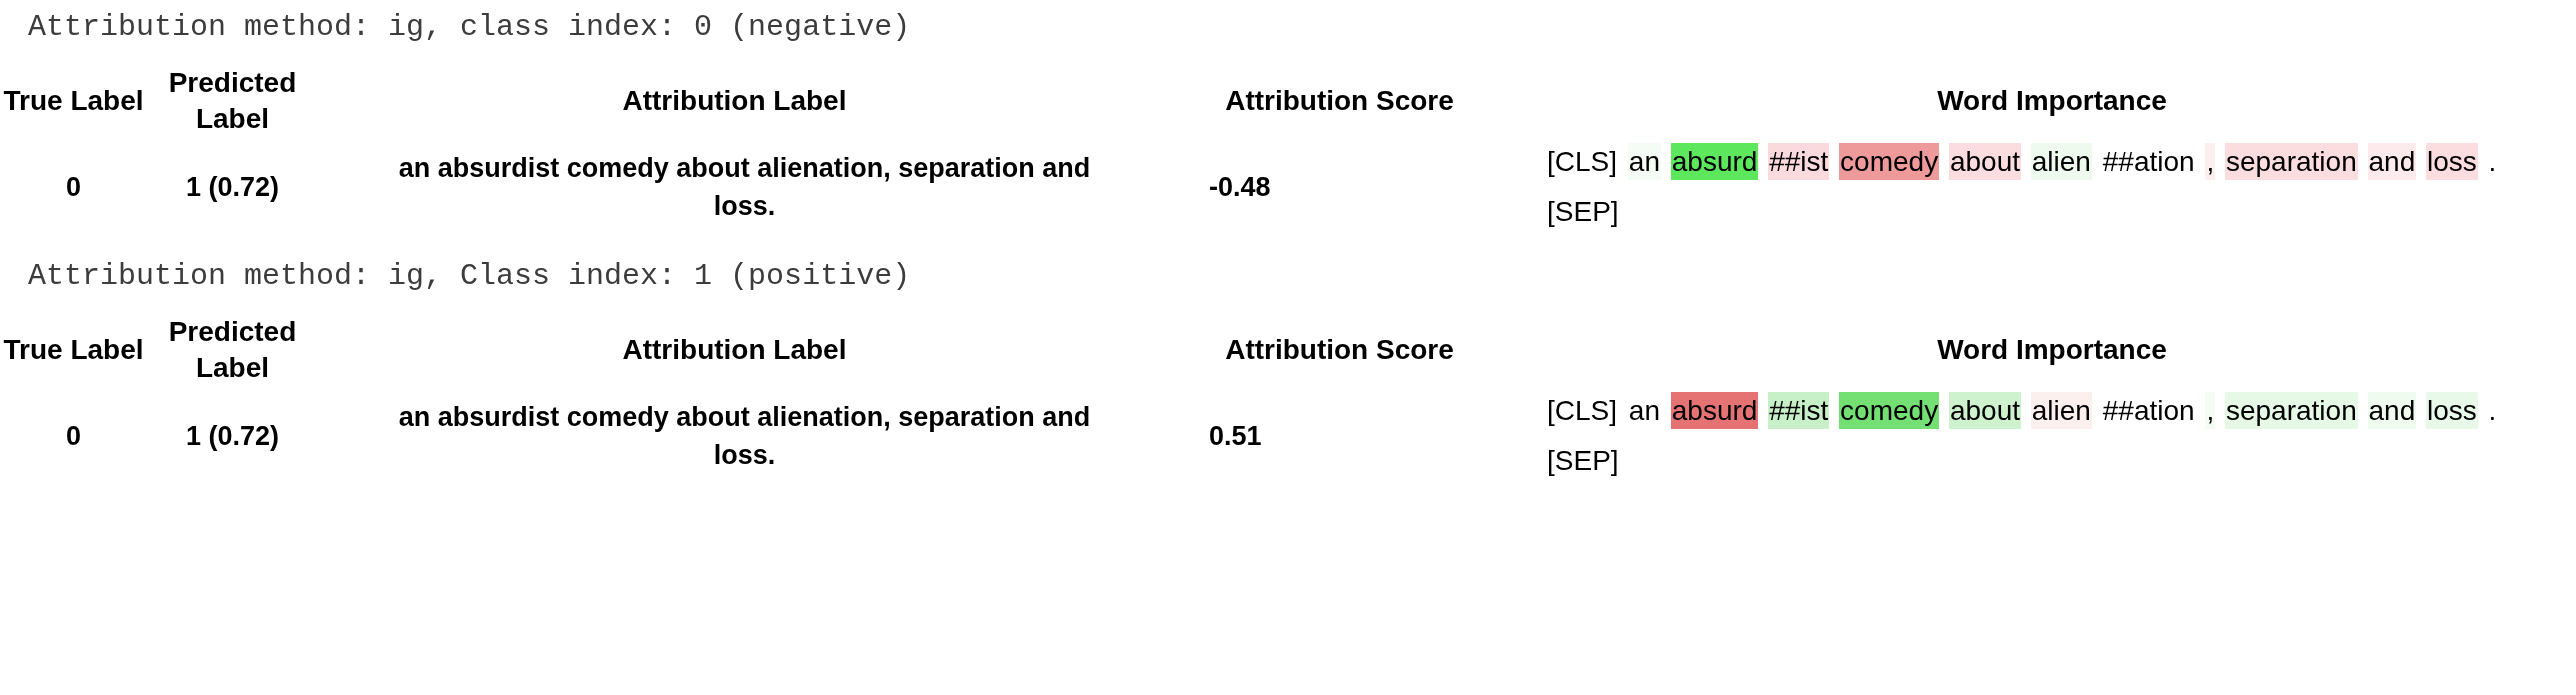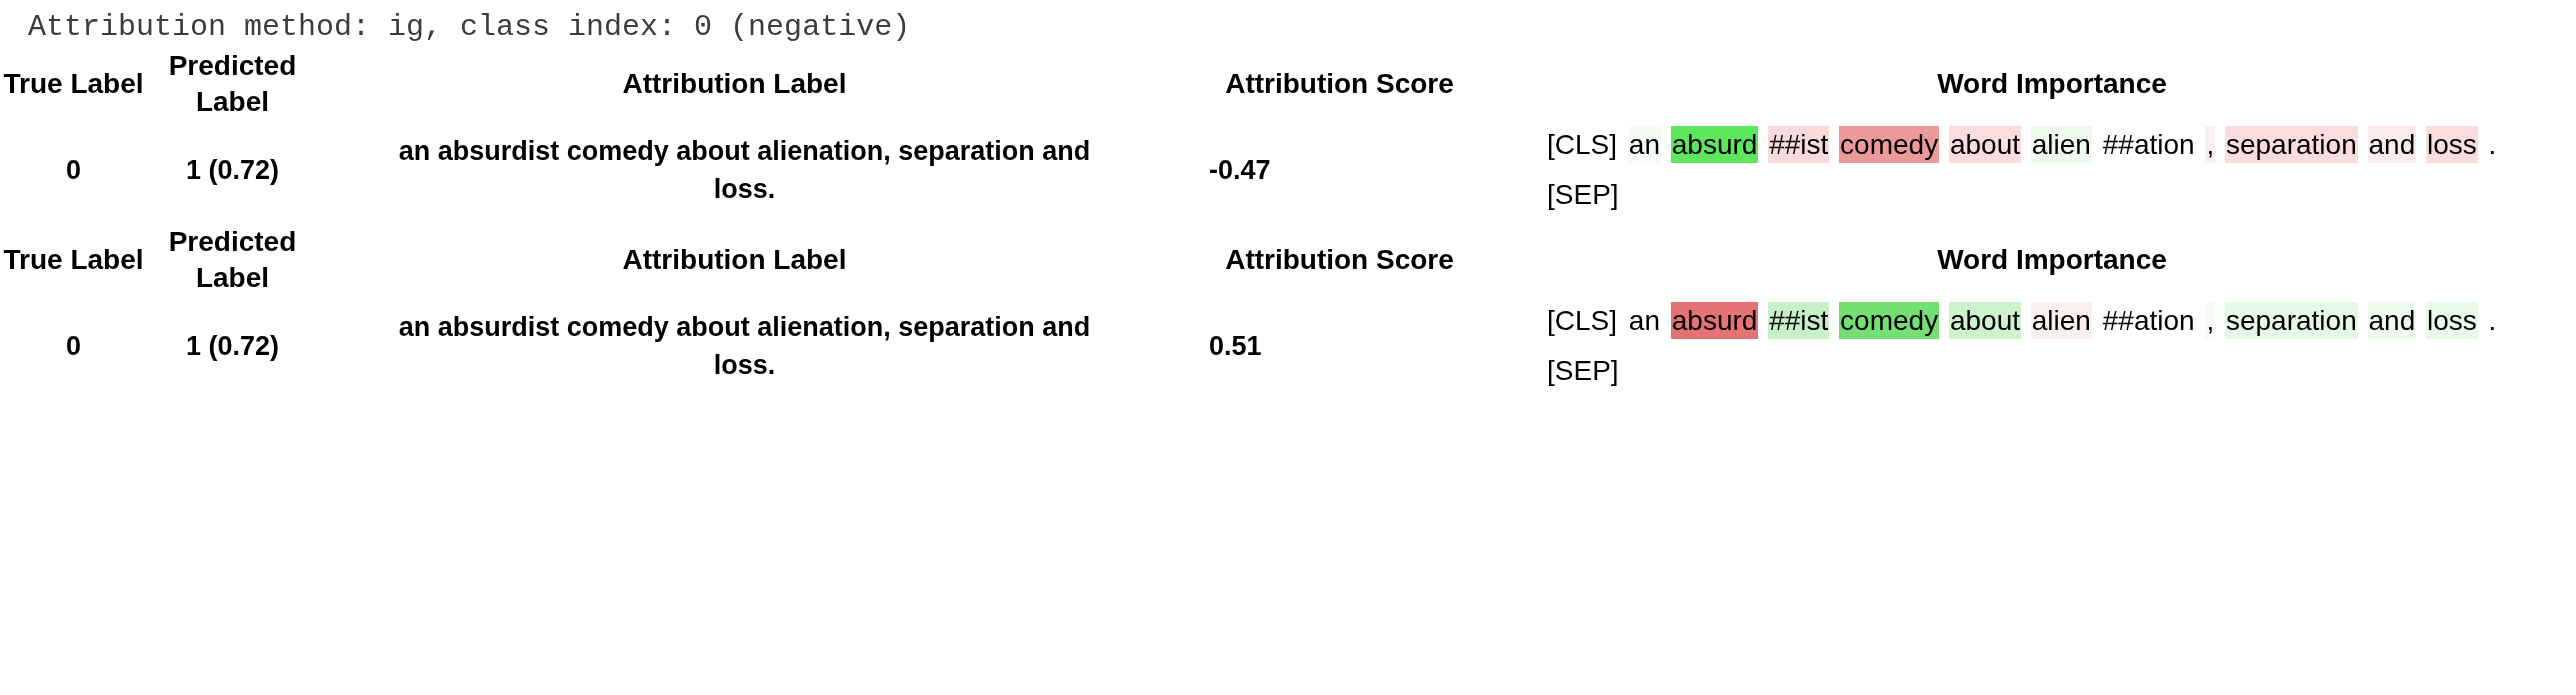--- a/index.html
+++ b/index.html
@@ -31,21 +31,21 @@
     white-space: pre;
   }
   .method-line.first { padding-top: 10px; }
   .method-line.second { padding-top: 22px; }
 
   
   table.attr-table {
     width: 2576px;
     border-collapse: collapse;
     table-layout: fixed;
-    margin-top: 4px;
+    margin-top: 21px;
   }
   table.attr-table th,
   table.attr-table td {
     border: none;
     vertical-align: middle;
     padding: 0;
   }
 
   col.c-true   { width: 147px; }
   col.c-pred   { width: 171px; }
@@ -113,26 +113,27 @@
         <th class="col-head wide-head">Attribution Label</th>
         <th class="col-head">Attribution Score</th>
         <th class="col-head wide-head">Word Importance</th>
       </tr>
     </thead>
     <tbody>
       <tr>
         <td class="cell true-label">0</td>
         <td class="cell pred-label">1 (0.72)</td>
         <td class="cell attr-label">an absurdist comedy about alienation, separation and loss.</td>
-        <td class="cell attr-score">-0.47</td>
+        <td class="cell attr-score">-0.48</td>
         <td class="cell word-imp"><span class="tok" style="background-color: rgb(255, 255, 255);">[CLS]</span> <span class="tok" style="background-color: rgb(245, 251, 245);">an</span> <span class="tok" style="background-color: rgb(92, 231, 92);">absurd</span> <span class="tok" style="background-color: rgb(250, 218, 221);">##ist</span> <span class="tok" style="background-color: rgb(239, 154, 154);">comedy</span> <span class="tok" style="background-color: rgb(251, 221, 224);">about</span> <span class="tok" style="background-color: rgb(237, 250, 237);">alien</span> <span class="tok" style="background-color: rgb(255, 255, 255);">##ation</span> <span class="tok" style="background-color: rgb(253, 239, 240);">,</span> <span class="tok" style="background-color: rgb(251, 221, 224);">separation</span> <span class="tok" style="background-color: rgb(253, 234, 236);">and</span> <span class="tok" style="background-color: rgb(251, 221, 224);">loss</span> <span class="tok" style="background-color: rgb(255, 255, 255);">.</span> <span class="tok" style="background-color: rgb(255, 255, 255);">[SEP]</span></td>
       </tr>
     </tbody>
   </table>
 
+  <div class="method-line second">Attribution method: ig, Class index: 1 (positive)</div>
 
   <table class="attr-table">
     <colgroup>
       <col class="c-true">
         <col class="c-pred">
         <col class="c-label">
         <col class="c-score">
         <col class="c-word">
     </colgroup>
     <thead>

